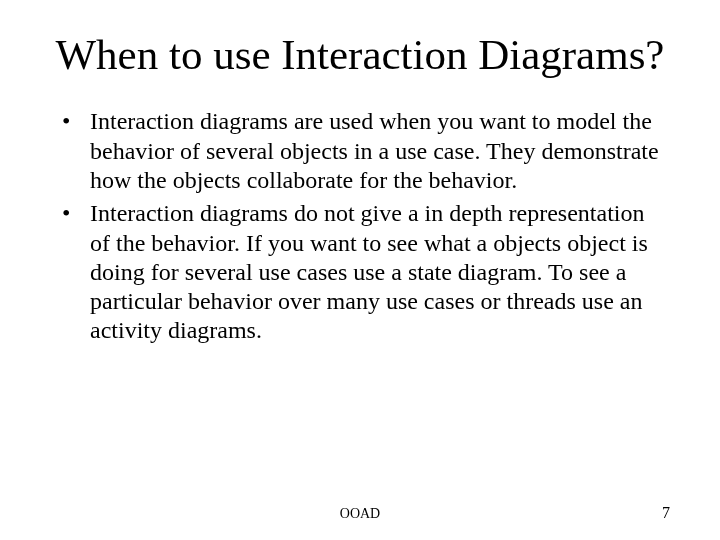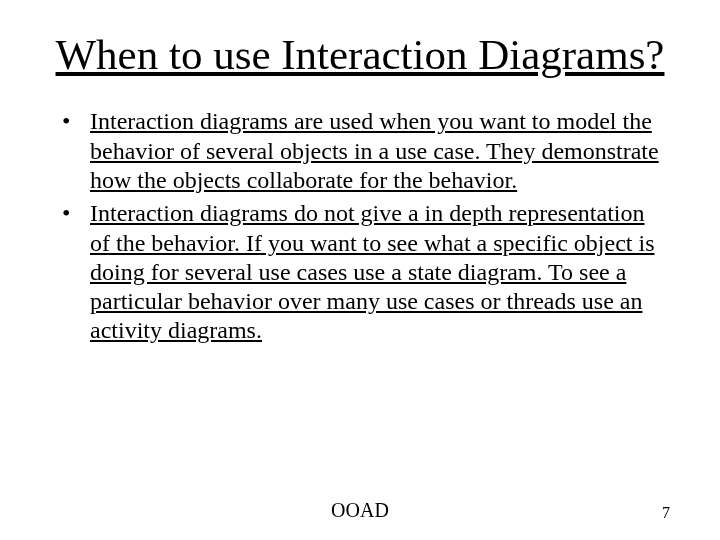--- a/index.html
+++ b/index.html
@@ -11,21 +11,20 @@
     font-family: Georgia, 'Times New Roman', serif;
     color: #000;
     overflow: hidden;
   }
   .slide {
     width: 720px;
     height: 540px;
     position: relative;
     box-sizing: border-box;
     padding: 30px 50px 0 50px;
-    text-decoration: underline;
   }
   .title {
     font-family: 'Times New Roman', Times, serif;
     font-size: 43px;
     font-weight: 400;
     text-align: center;
     line-height: 1.15;
     margin: 0 0 28px 0;
   }
   .bullets {
@@ -46,35 +45,35 @@
     left: 0;
     top: 0;
     font-size: 24px;
   }
   .footer-center {
     position: absolute;
     bottom: 18px;
     left: 0;
     width: 100%;
     text-align: center;
-    font-size: 20px;
+    font-size: 14px;
     font-family: 'Times New Roman', Times, serif;
   }
   .footer-right {
     position: absolute;
     bottom: 18px;
     right: 50px;
     font-size: 16px;
     font-family: 'Times New Roman', Times, serif;
   }
 </style>
 </head>
 <body>
 
 <div class="slide">
   <h1 class="title">When to use Interaction Diagrams?</h1>
   <ul class="bullets">
     <li>Interaction diagrams are used when you want to model the behavior of several objects in a use case.  They demonstrate how the objects collaborate for the behavior.</li>
-    <li>Interaction diagrams do not give a in depth representation of the behavior.  If you want to see what a specific object is doing for several use cases use a state diagram.  To see a particular behavior over many use cases or threads use an activity diagrams.</li>
+    <li>Interaction diagrams do not give a in depth representation of the behavior.  If you want to see what a objects object is doing for several use cases use a state diagram.  To see a particular behavior over many use cases or threads use an activity diagrams.</li>
   </ul>
   <div class="footer-center">OOAD</div>
   <div class="footer-right">7</div>
 </div>
 
 </body></html>

